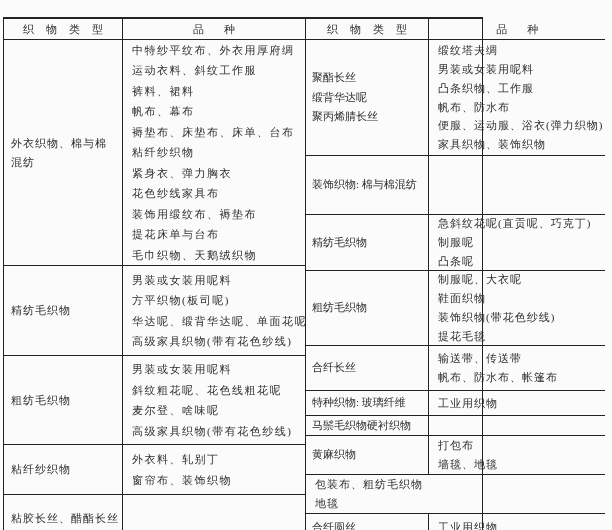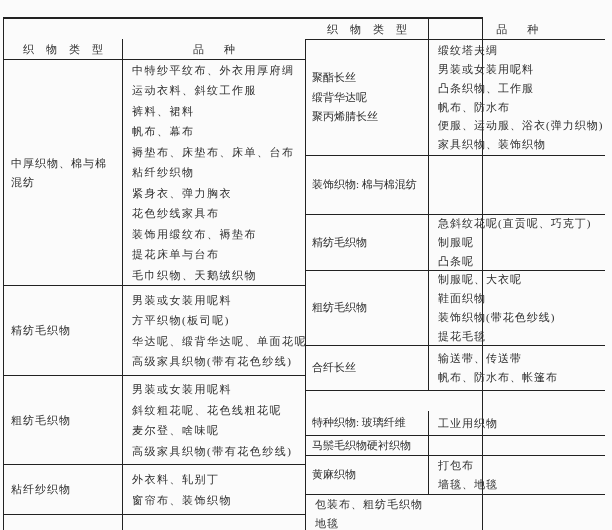--- a/index.html
+++ b/index.html
@@ -54,21 +54,21 @@
     <div class="row header-row">
       <div class="cell type hcell">
         <span class="h-type">织物类型</span>
       </div>
       <div class="cell items hcell">
         <span class="h-var">品种</span>
       </div>
     </div>
   <div class="row" style="height: 226px;">
         <div class="cell type">
-          <div class="type-line wrap">中厚织物、棉与棉混纺</div>
+          <div class="type-line wrap">外衣织物、棉与棉混纺</div>
         </div>
         <div class="cell items">
           <div class="item-line">中特纱平纹布、外衣用厚府绸</div>
           <div class="item-line">运动衣料、斜纹工作服</div>
           <div class="item-line">裤料、裙料</div>
           <div class="item-line">帆布、幕布</div>
           <div class="item-line">褥垫布、床垫布、床单、台布</div>
           <div class="item-line">粘纤纱织物</div>
           <div class="item-line">紧身衣、弹力胸衣</div>
           <div class="item-line">花色纱线家具布</div>
@@ -167,21 +167,21 @@
       </div>
       <div class="row" style="height: 45px;">
         <div class="cell type">
           <div class="type-line">合纤长丝</div>
         </div>
         <div class="cell items">
           <div class="item-line">输送带、传送带</div>
           <div class="item-line">帆布、防水布、帐篷布</div>
         </div>
       </div>
-      <div class="row" style="height: 25px; margin-top: 20px;">
+      <div class="row" style="height: 25px;">
         <div class="cell type">
           <div class="type-line wrap">特种织物: 玻璃纤维</div>
         </div>
         <div class="cell items">
           <div class="item-line">工业用织物</div>
         </div>
       </div>
       <div class="row" style="height: 20px;">
         <div class="cell type">
           <div class="type-line">马鬃毛织物硬衬织物</div>

